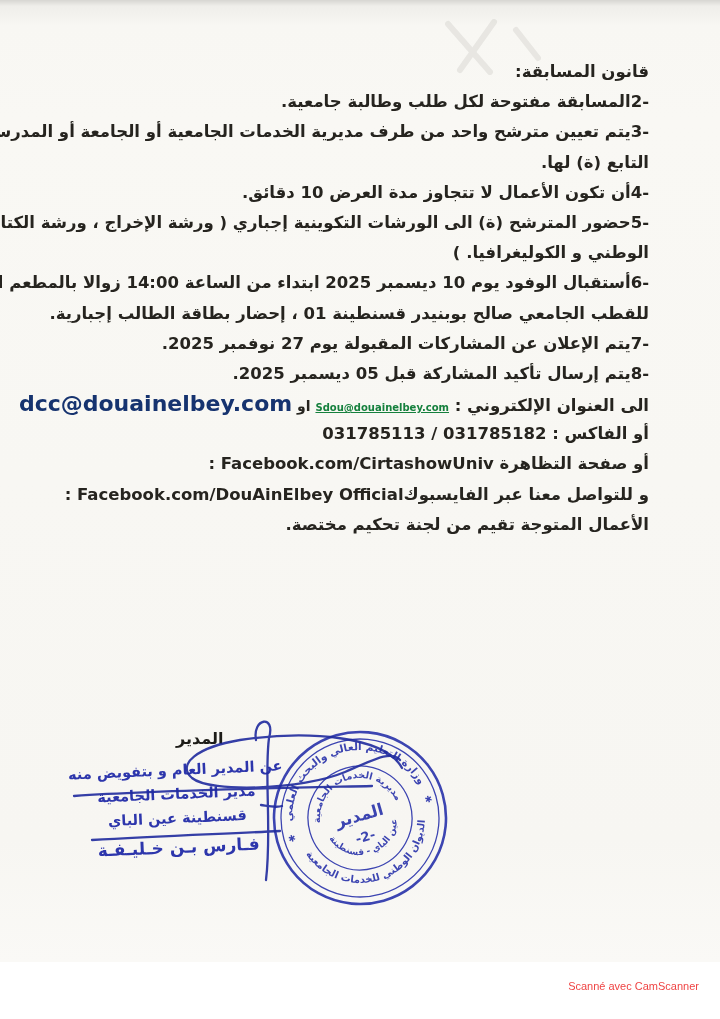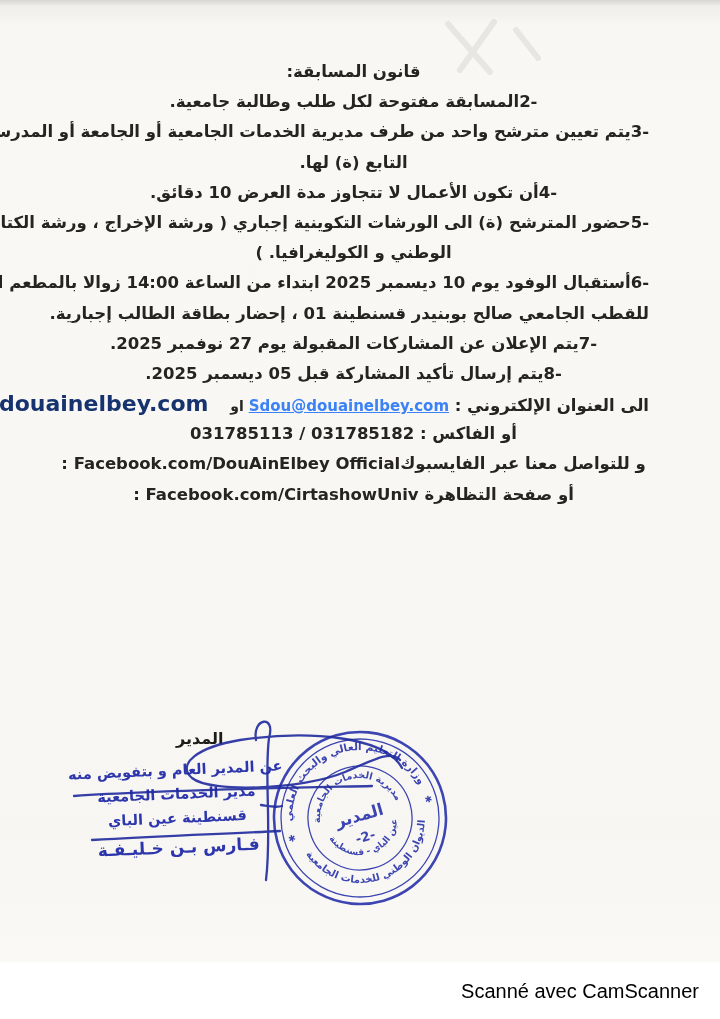--- a/index.html
+++ b/index.html
@@ -11,26 +11,26 @@
   .paper{
     position:absolute;left:0;top:0;width:720px;height:962px;
     background:linear-gradient(180deg,#d7d6d2 0px,#efeeea 6px,#f8f7f3 26px,#f9f8f4 120px,#f7f6f2 840px,#faf9f6 962px);
   }
   .bleed-mark{position:absolute;left:420px;top:10px;width:150px;height:80px;opacity:.55;}
   .doc{
     position:absolute;top:57px;right:71px;left:58px;
     direction:rtl;
   }
   .line{
-    text-align:center;direction:rtl;unicode-bidi:plaintext;
+    text-align:right;direction:rtl;unicode-bidi:plaintext;
     font-size:16.5px;font-weight:700;color:#26241f;
     line-height:30.2px;height:30.2px;white-space:nowrap;
   }
-  .line .sep{font-size:14px;padding-left:17px;}
-  .line .email-small{color:#3b82f6;text-decoration:underline;font-weight:600;font-size:15px;}
+  .line .sep{font-size:14px;}
+  .line .email-small{color:#15803d;text-decoration:underline;font-weight:600;font-size:10px;}
   .line .email-big{color:#16336f;font-weight:600;font-size:22px;}
   .line .latin{font-weight:600;}
   .sig-title{
     position:absolute;left:176px;top:729px;
     font-size:16px;font-weight:700;color:#1d1c18;direction:rtl;
   }
   .box-stamp{
     position:absolute;left:48px;top:758px;width:258px;
     transform:rotate(-2.5deg);
     direction:rtl;text-align:center;color:#2d36ac;
@@ -38,21 +38,21 @@
   .box-stamp .bs-line{font-size:14.5px;font-weight:700;line-height:24px;}
   .box-stamp .bs-name{font-size:17px;font-weight:700;line-height:28px;margin-top:3px;letter-spacing:1px;}
   .round-stamp{
     position:absolute;left:268px;top:726px;width:184px;height:184px;
     transform:rotate(-16deg);opacity:.92;
   }
   .sig-scribble{position:absolute;left:40px;top:710px;width:430px;height:195px;}
   .scan-note{
     position:absolute;right:21px;top:980px;
     font-family:"Liberation Sans", sans-serif;
-    font-size:20px;color:#000000;
+    font-size:11px;color:#ef4444;
   }
 </style>
 </head>
 <body>
 
 <div class="paper"></div>
 
 <svg class="bleed-mark" viewBox="0 0 150 80">
   <g stroke="#b5b3ae" stroke-width="6" stroke-linecap="round" fill="none" opacity="0.45">
     <path d="M 28,14 L 70,62"></path>
@@ -69,22 +69,23 @@
       <div class="line"><span>التابع (ة) لها.</span></div>
       <div class="line"><span>-4أن تكون الأعمال لا تتجاوز مدة العرض 10 دقائق.</span></div>
       <div class="line"><span>-5حضور المترشح (ة) الى الورشات التكوينية إجباري ( ورشة الإخراج ، ورشة الكتابة ، ورشة</span></div>
       <div class="line"><span>الوطني و الكوليغرافيا. )</span></div>
       <div class="line"><span>-6أستقبال الوفود يوم 10 ديسمبر 2025 ابتداء من الساعة 14:00 زوالا بالمطعم المركزي</span></div>
       <div class="line"><span>للقطب الجامعي صالح بوبنيدر قسنطينة 01 ، إحضار بطاقة الطالب إجبارية.</span></div>
       <div class="line"><span>-7يتم الإعلان عن المشاركات المقبولة يوم 27 نوفمبر 2025.</span></div>
       <div class="line"><span>-8يتم إرسال تأكيد المشاركة قبل 05 ديسمبر 2025.</span></div>
       <div class="line"><span>الى العنوان الإلكتروني : </span><span class="email-small">Sdou@douainelbey.com</span><span class="sep"> او </span><span class="email-big">dcc@douainelbey.com</span></div>
       <div class="line"><span>أو الفاكس : 031785182 / 031785113</span></div>
+      <div class="line"><span>أو صفحة التظاهرة </span><span class="latin">Facebook.com/CirtashowUniv</span><span> :</span></div>
       <div class="line"><span>و للتواصل معنا عبر الفايسبوك</span><span class="latin">Facebook.com/DouAinElbey Official</span><span> :</span></div>
-      <div class="line"><span>أو صفحة التظاهرة </span><span class="latin">Facebook.com/CirtashowUniv</span><span> :</span></div>
+      <div class="line"><span>الأعمال المتوجة تقيم من لجنة تحكيم مختصة.</span></div>
     </div>
 </div>
 
 <div class="sig-title">المدير</div>
 
 <div class="box-stamp">
   <div class="bs-line">عن المدير العام و بتفويض منه</div>
   <div class="bs-line">مدير الخدمات الجامعية</div>
   <div class="bs-line">قسنطينة عين الباي</div>
   <div class="bs-name">فـارس بـن خـليـفـة</div>

